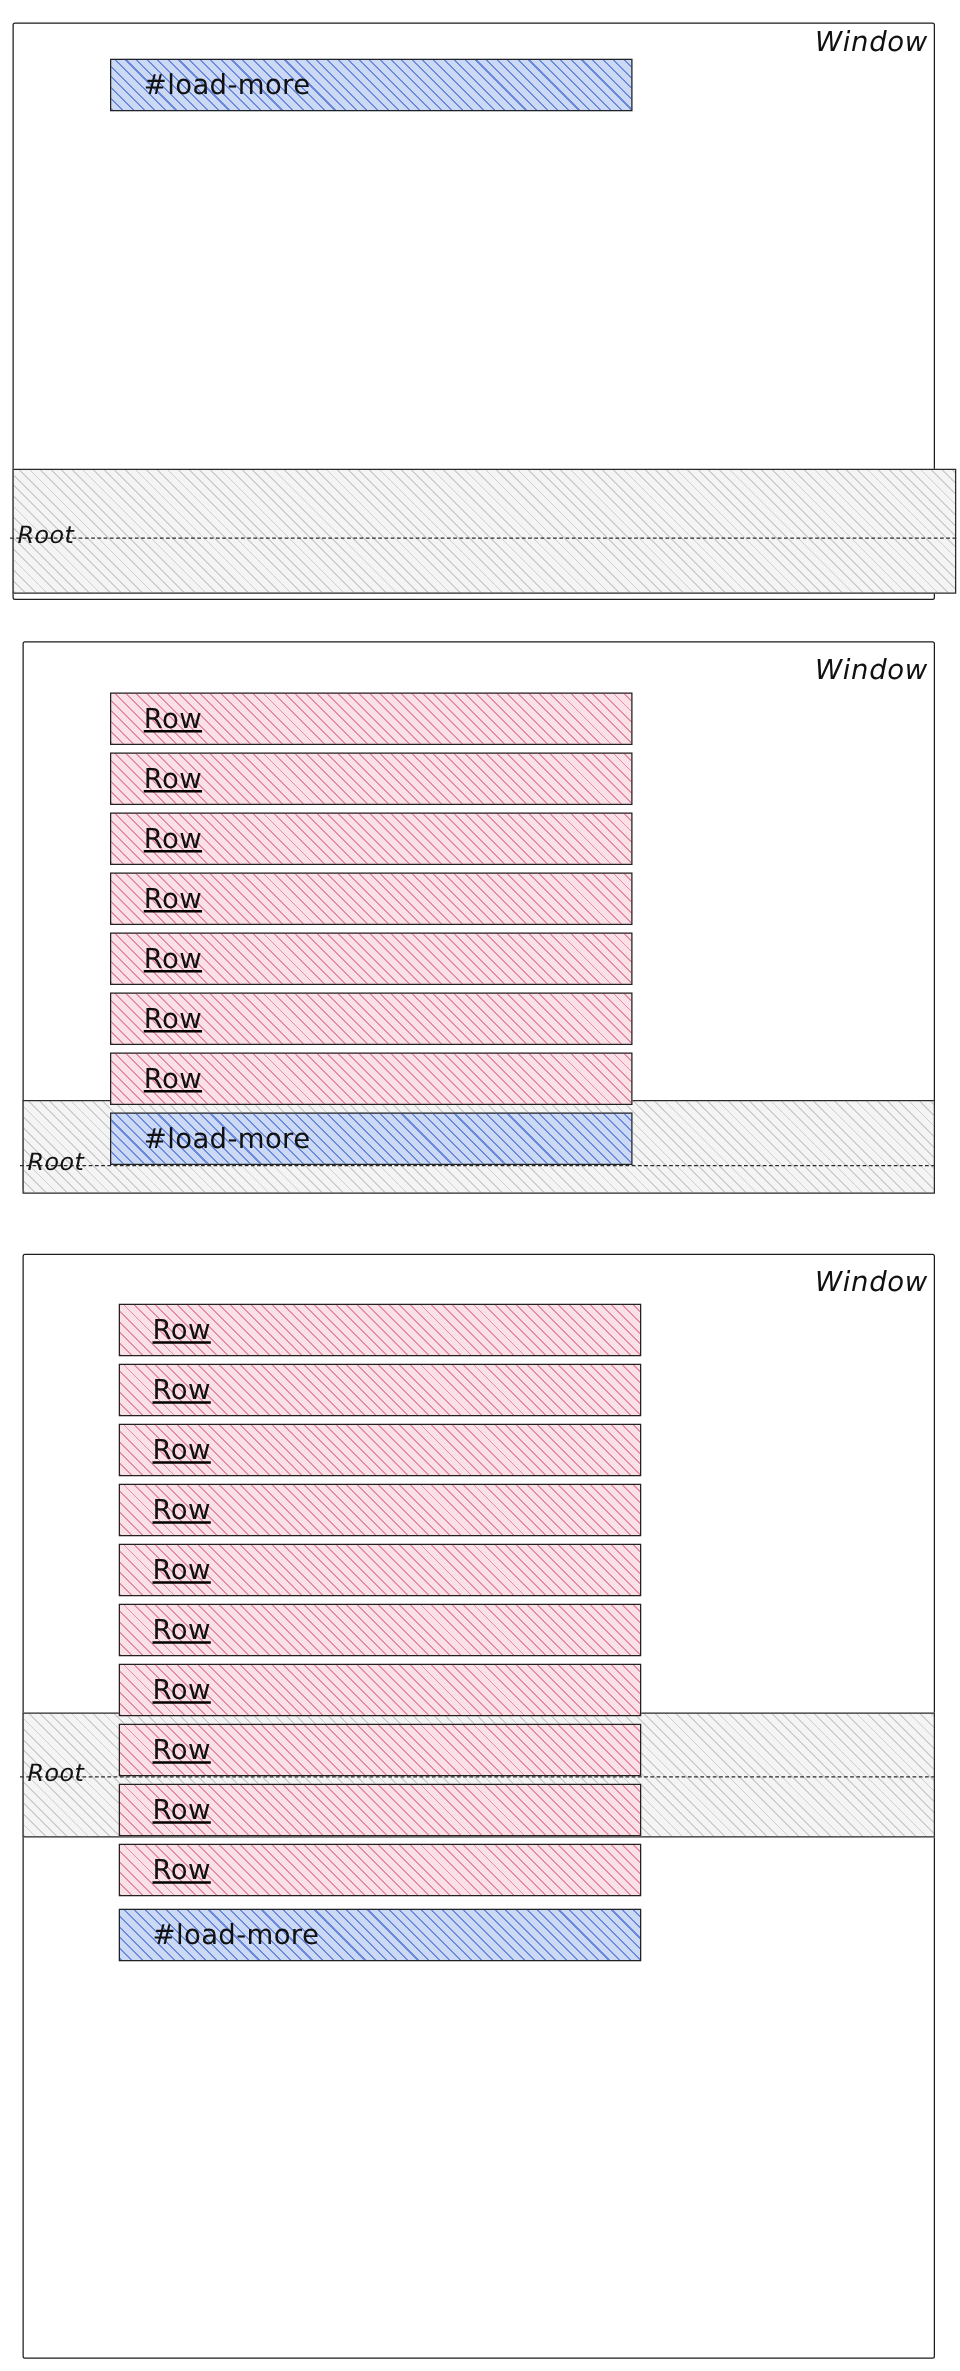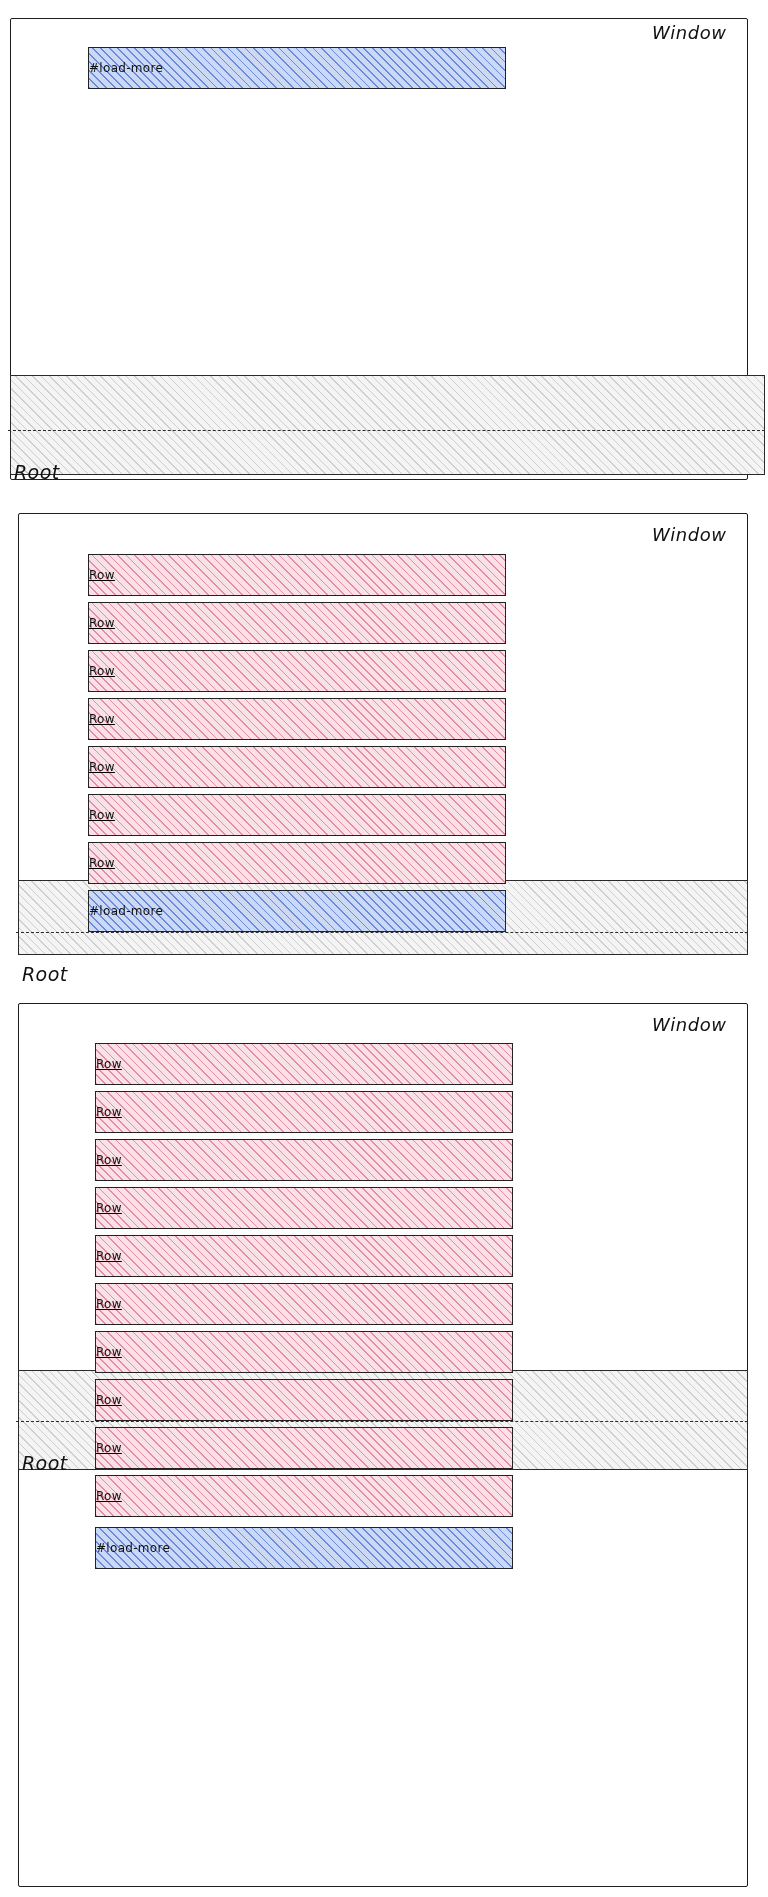--- a/index.html
+++ b/index.html
@@ -15,41 +15,42 @@
 
   .window-box{
     position:absolute;
     border:1.6px solid #1d1d1d;
     background:#ffffff;
     border-radius:2px;
     box-sizing:border-box;
   }
   .window-label{
     position:absolute;
-    font-size:18px;
+    font-size:22px;
     color:#111;
     font-style:italic;
     letter-spacing:.5px;
     white-space:nowrap;
     font-family:"DejaVu Sans", sans-serif;
   }
 
   
   .bar{
     position:absolute;
     box-sizing:border-box;
     border:1.5px solid #222;
     display:flex;
     align-items:center;
     overflow:hidden;
   }
   .bar .bar-label{
     position:relative;
     z-index:3;
-    font-size:12px;
+    padding-left:26px;
+    font-size:22px;
     color:#111;
     white-space:nowrap;
     letter-spacing:.3px;
     text-align:center;
   }
 
   
   .bar.row{
     background-color:#fae0e7;
     background-image:
@@ -93,21 +94,20 @@
   }
   .root-label{
     position:absolute;
     font-size:19px;
     color:#111;
     font-style:italic;
     letter-spacing:.4px;
     white-space:nowrap;
     z-index:7;
     background:transparent;
-    margin-top:44px;
   }
 
   .z-top{z-index:5;}
   .z-mid{z-index:4;}
 </style>
 </head>
 <body>
 
 <div id="stage">
 

